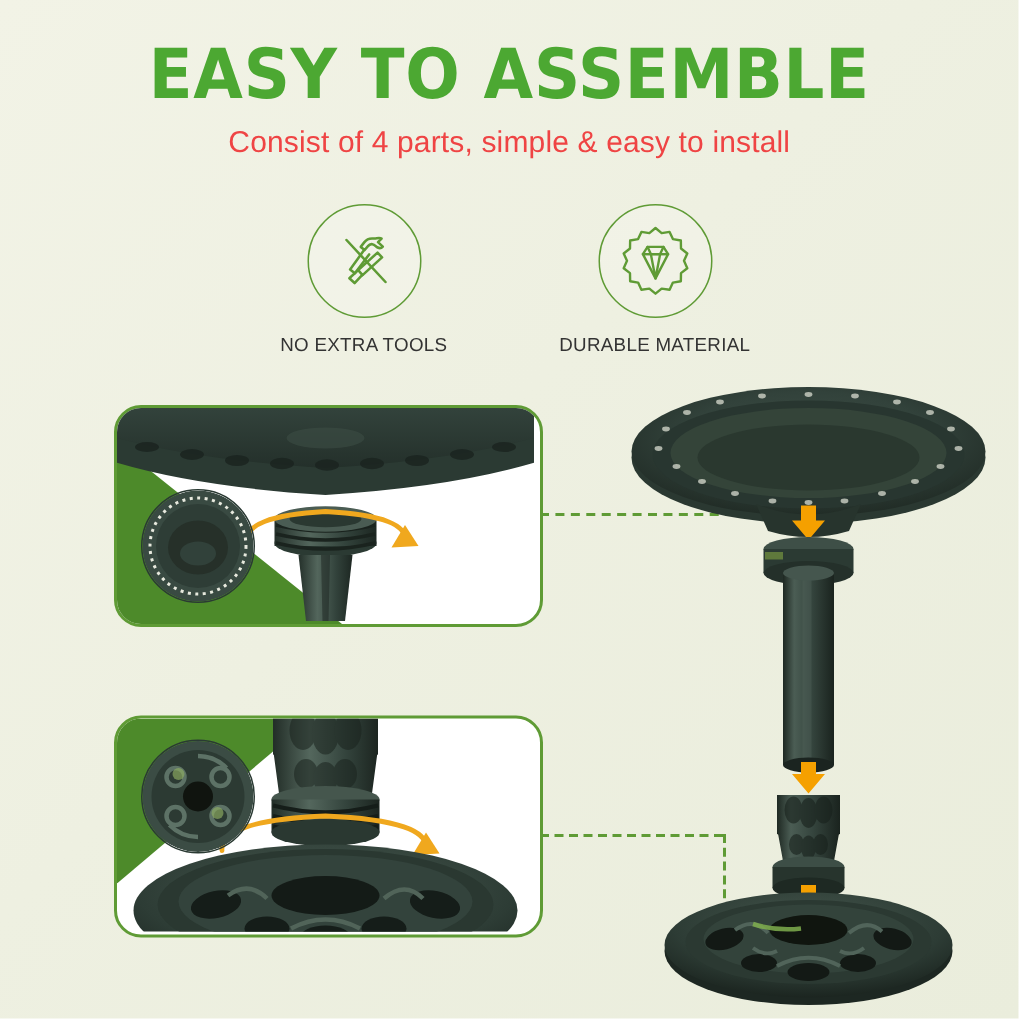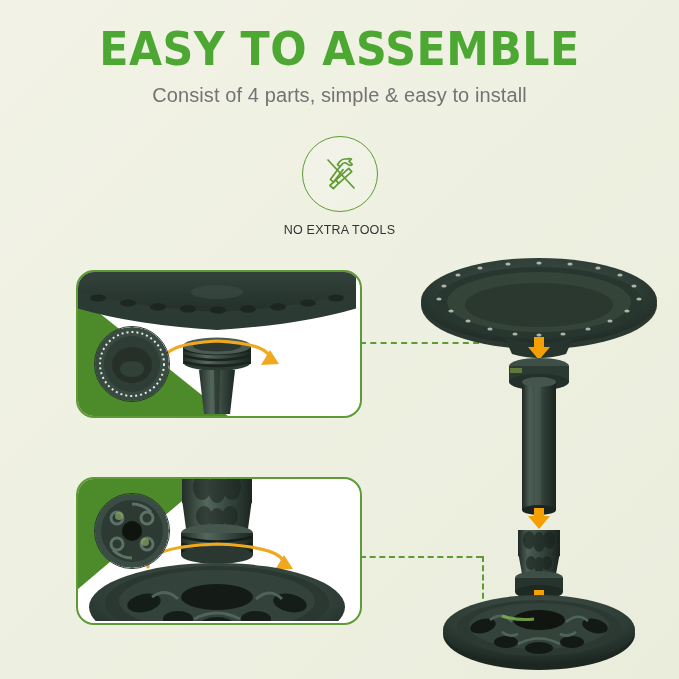--- a/index.html
+++ b/index.html
@@ -14,21 +14,21 @@
   
   .title{
     position:absolute;left:0;top:26px;width:679px;text-align:center;
     font-size:46px;font-weight:bold;letter-spacing:.5px;
     color:#4ca832;line-height:1;
     font-family:"DejaVu Sans", sans-serif;
     transform:scaleX(.93);
   }
   .subtitle{
     position:absolute;left:0;top:84px;width:679px;text-align:center;
-    font-size:20px;color:#737373;letter-spacing:.1px;
+    font-size:20px;color:#ef4444;letter-spacing:.1px;
   }
 
   
   .badges{position:absolute;left:0;top:136px;width:679px;
           display:flex;justify-content:center;gap:44px;}
   .badge{width:150px;display:flex;flex-direction:column;align-items:center;}
   .badge-circle{
     width:74px;height:74px;border-radius:50%;
     border:1.6px solid #5f9b35;
     display:flex;align-items:center;justify-content:center;
@@ -84,20 +84,34 @@
             <path d="M20.8 31.1l-5.9 5.4 3.5 3.2 5.3-5.6"></path>
 
             <path d="M13 11 39 39"></path>
           </svg>
         </span>
       </div>
       <div class="badge-label">NO EXTRA TOOLS</div>
     </div>
 
 
+    <div class="badge">
+      <div class="badge-circle">
+        <span>
+          <svg width="52" height="52" viewBox="0 0 52 52" fill="none" stroke="#5f9b35" stroke-width="1.6" stroke-linejoin="round" stroke-linecap="round">
+            <polygon points="26,4 30.1,7.4 35.4,6.6 37.6,11.4 42.9,12.3 43,17.7 47.2,21 45,25.9 47.2,30.8 43,34.1 42.9,39.5 37.6,40.4 35.4,45.2 30.1,44.4 26,47.8 21.9,44.4 16.6,45.2 14.4,40.4 9.1,39.5 9,34.1 4.8,30.8 7,25.9 4.8,21 9,17.7 9.1,12.3 14.4,11.4 16.6,6.6 21.9,7.4"></polygon>
+            <path d="M17.6 21.4h16.8L26 37.6z"></path>
+            <path d="M20.7 16.6h10.6l3.1 4.8H17.6z"></path>
+            <path d="M20.7 16.6 22.9 21.4 26 37.6 29.1 21.4 31.3 16.6"></path>
+            <path d="M22.9 21.4h6.2"></path>
+          </svg>
+        </span>
+      </div>
+      <div class="badge-label">DURABLE MATERIAL</div>
+    </div>
   </div>
 
   <div class="card" style="left:76px;top:270px;">
     <div class="wedge"></div>
 
     <div style="position:absolute;left:0;top:0;width:278px;height:142px;">
       <svg width="278" height="142" viewBox="0 0 278 142">
         <defs>
           <linearGradient id="bowlU" x1="0" y1="0" x2="0" y2="1">
             <stop offset="0" stop-color="#475a51"></stop>

